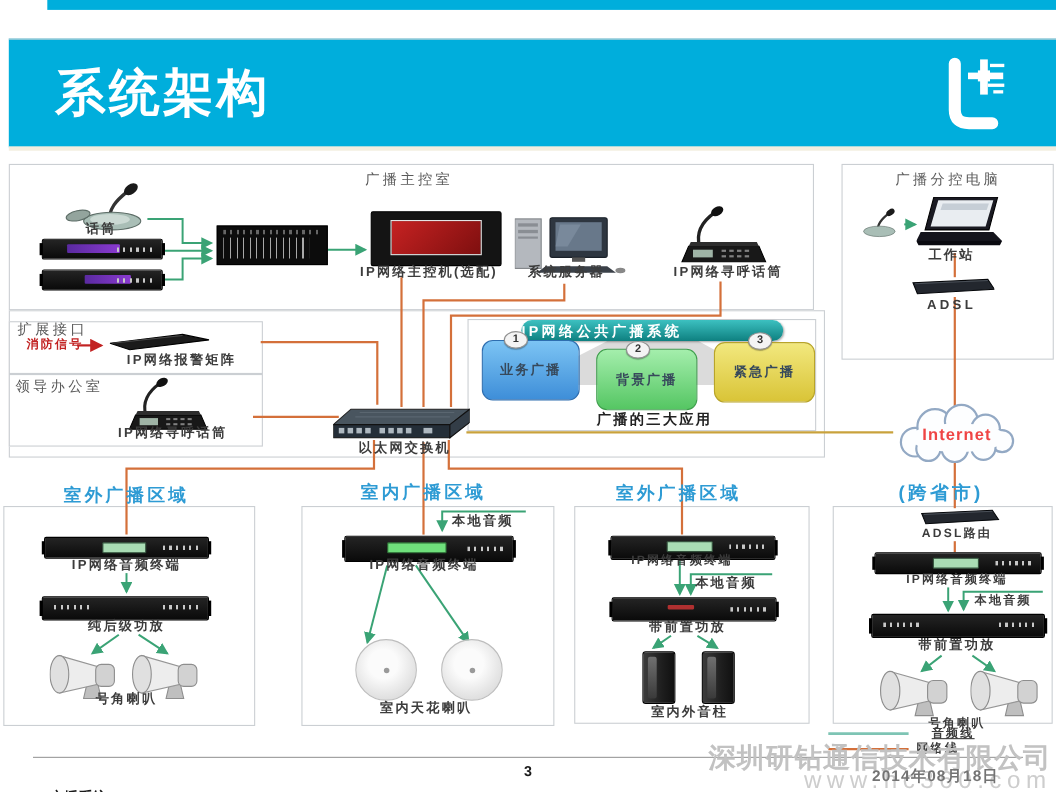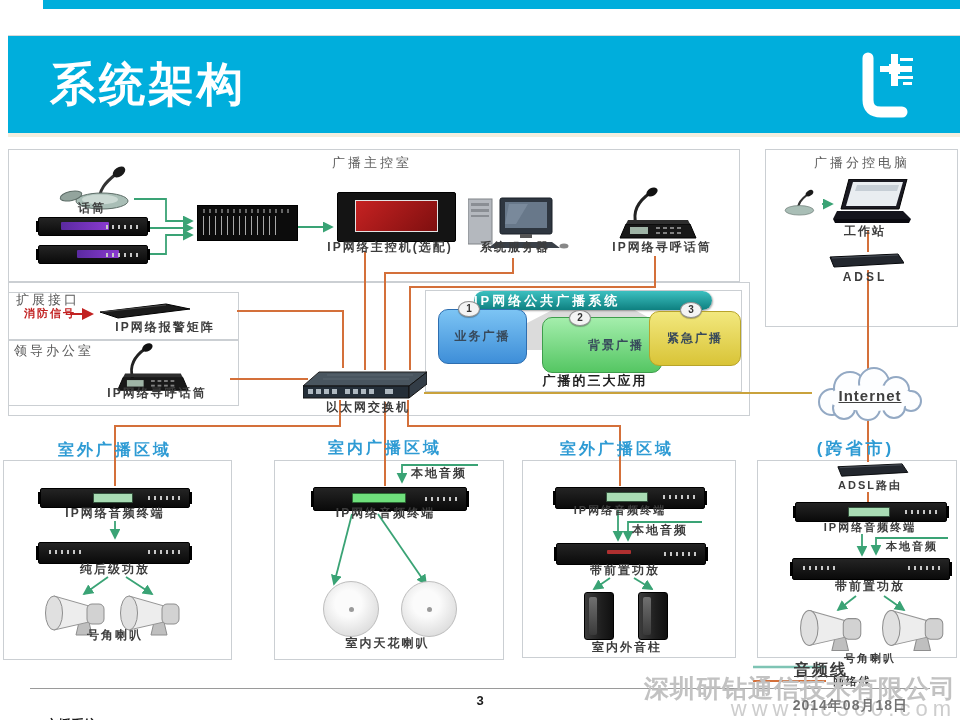--- a/index.html
+++ b/index.html
@@ -245,21 +245,21 @@
         <circle cx="105" cy="35" r="10"></circle>
         <circle cx="88" cy="41" r="11"></circle>
         <circle cx="62" cy="42" r="12"></circle>
         <circle cx="38" cy="42" r="11"></circle>
     </g>
     <ellipse cx="65" cy="32" rx="44" ry="13" fill="#FDFEFF"></ellipse>
   </svg>
 
   <div class="banner" style="left:474px;top:291px;width:238px;height:19px;">IP网络公共广播系统</div>
   <div class="appbox app-blue" style="left:438px;top:309px;width:87px;height:53px;">业务广播</div>
-  <div class="appbox app-green" style="left:542px;top:317px;width:90px;height:54px;padding-left:28px;">背景广播</div>
+  <div class="appbox app-green" style="left:542px;top:317px;width:90px;height:54px;">背景广播</div>
   <div class="appbox app-yellow" style="left:649px;top:311px;width:90px;height:53px;">紧急广播</div>
   <div class="badge" style="left:458px;top:301px;">1</div>
   <div class="badge" style="left:569px;top:310px;">2</div>
   <div class="badge" style="left:680px;top:302px;">3</div>
 
   <div class="rack" style="left:40px;top:488px;width:148px;height:18px;">
       <span class="scr green" style="left:52px;width:38px;"></span>
       <span class="leds"></span>
     </div>
   <div class="rack" style="left:38px;top:542px;width:150px;height:20px;">
@@ -322,21 +322,21 @@
 
   <div class="btitle left" style="left:16px;top:291px;width:110px;">扩展接口</div>
   <div class="lbl left red" style="left:24px;top:307px;width:64px;font-size:11px;">消防信号</div>
   <div class="lbl" style="left:104px;top:321px;width:122px;">IP网络报警矩阵</div>
   <div class="btitle left" style="left:14px;top:342px;width:120px;">领导办公室</div>
   <div class="lbl" style="left:93px;top:387px;width:128px;">IP网络寻呼话筒</div>
 
   <div class="lbl" style="left:528px;top:374px;width:134px;font-size:13px;color:#222;">广播的三大应用</div>
 
   <div class="lbl" style="left:305px;top:401px;width:126px;">以太网交换机</div>
-  <div class="lbl" style="left:815px;top:387px;width:110px;font-size:15px;letter-spacing:1px;color:#404040;text-decoration:underline;">Internet</div>
+  <div class="lbl" style="left:815px;top:387px;width:110px;font-size:15px;letter-spacing:1px;color:#ef4444;">Internet</div>
 
   <div class="ztitle" style="left:38px;top:440px;width:154px;">室外广播区域</div>
   <div class="lbl" style="left:45px;top:507px;width:140px;">IP网络音频终端</div>
   <div class="lbl" style="left:50px;top:563px;width:130px;">纯后级功放</div>
   <div class="lbl" style="left:55px;top:629px;width:120px;">号角喇叭</div>
 
   <div class="ztitle" style="left:308px;top:438px;width:154px;">室内广播区域</div>
   <div class="lbl left" style="left:411px;top:467px;width:70px;">本地音频</div>
   <div class="lbl" style="left:318px;top:507px;width:135px;">IP网络音频终端</div>
   <div class="lbl" style="left:325px;top:637px;width:125px;">室内天花喇叭</div>
@@ -347,21 +347,21 @@
   <div class="lbl" style="left:570px;top:564px;width:110px;">带前置功放</div>
   <div class="lbl" style="left:572px;top:641px;width:110px;">室内外音柱</div>
 
   <div class="ztitle" style="left:798px;top:437px;width:115px;font-size:17px;">(跨省市)</div>
   <div class="lbl" style="left:832px;top:479px;width:76px;font-size:11px;">ADSL路由</div>
   <div class="lbl" style="left:800px;top:521px;width:140px;font-size:11px;">IP网络音频终端</div>
   <div class="lbl left" style="left:886px;top:540px;width:66px;font-size:11px;">本地音频</div>
   <div class="lbl" style="left:820px;top:580px;width:100px;">带前置功放</div>
   <div class="lbl" style="left:830px;top:652px;width:80px;font-size:11px;">号角喇叭</div>
 
-  <div class="lbl left" style="left:794px;top:661px;width:60px;font-size:16px;text-decoration:underline;">音频线</div>
+  <div class="lbl left" style="left:847px;top:661px;width:60px;font-size:11px;text-decoration:underline;">音频线</div>
   <div class="lbl left" style="left:833px;top:675px;width:60px;font-size:11px;">网络线</div>
 
   <div id="footline"></div>
   <div class="foot" style="left:33px;top:716px;">IP广播系统</div>
   <div class="foot" style="left:468px;top:693px;width:24px;text-align:center;">3</div>
   <div id="footdate">2014年08月18日</div>
   <div id="wm-company">深圳研钻通信技术有限公司</div>
   <div id="wm-url">www.hc360.com</div>
 
 </div>

